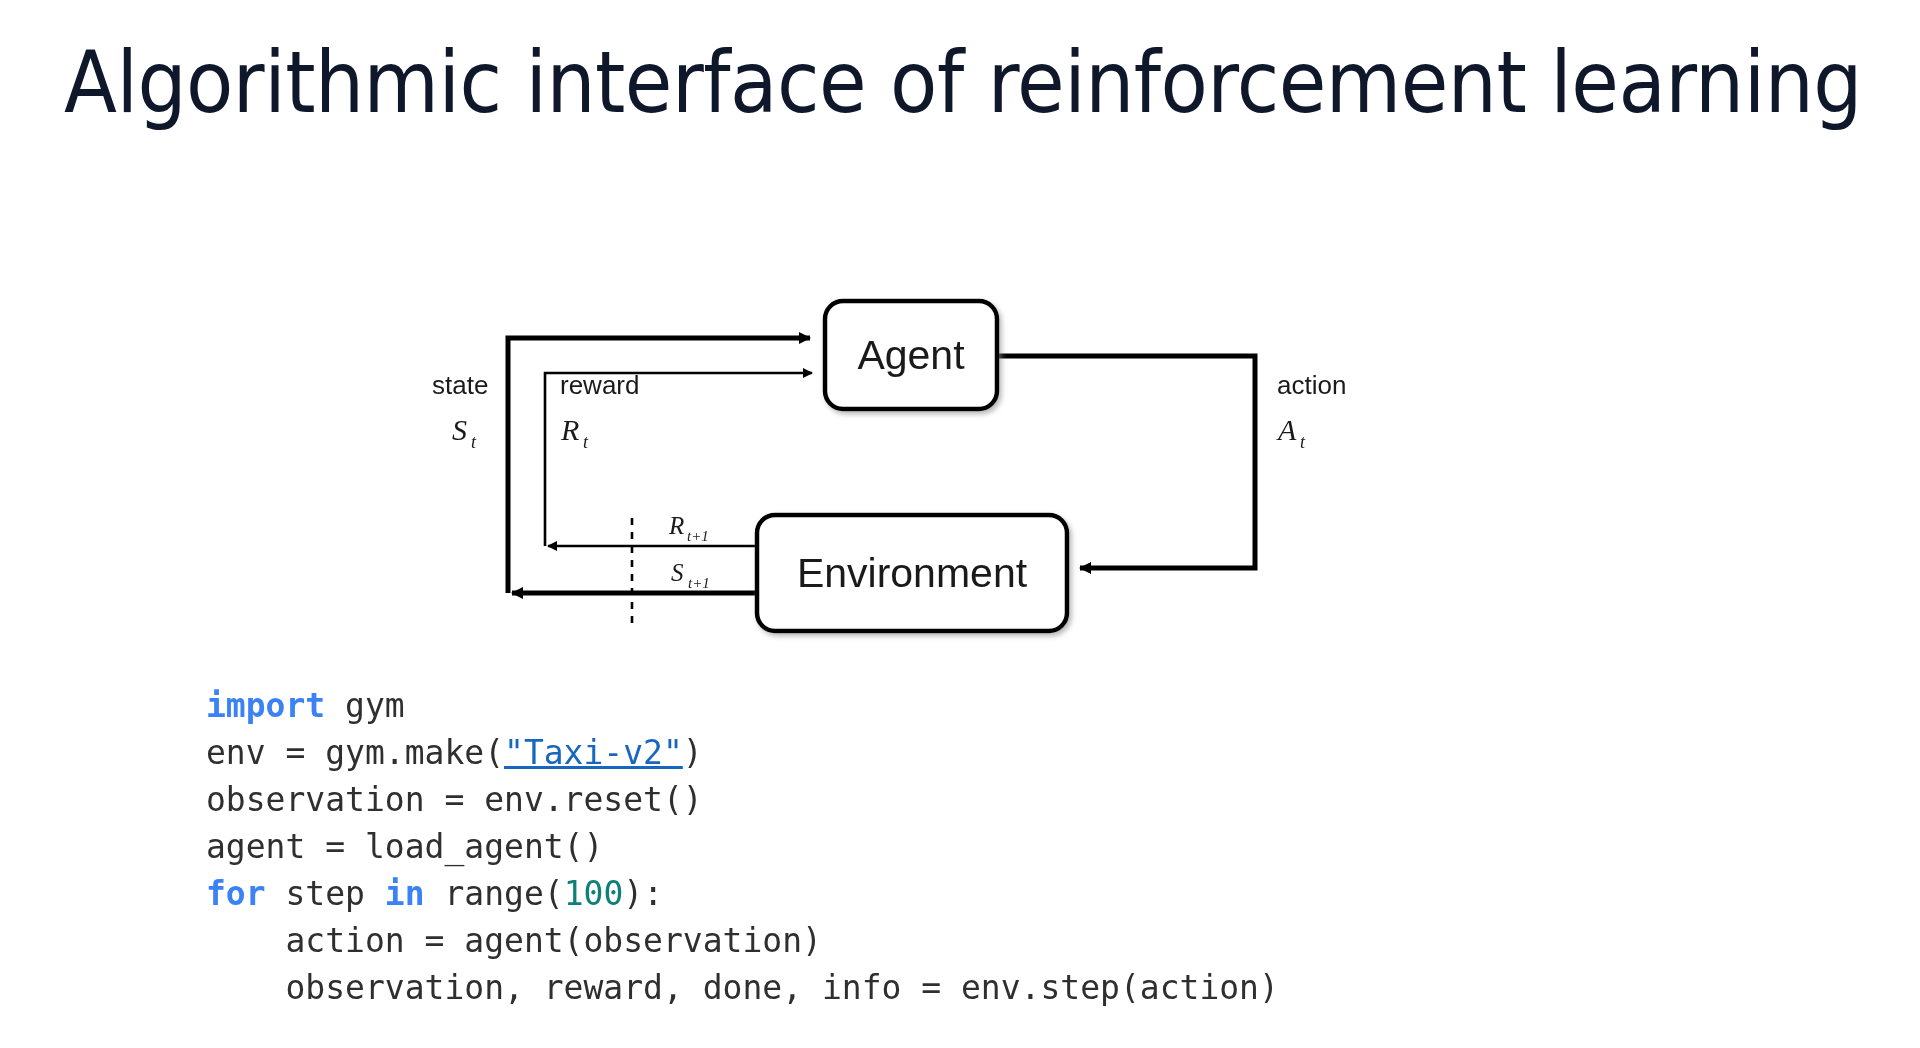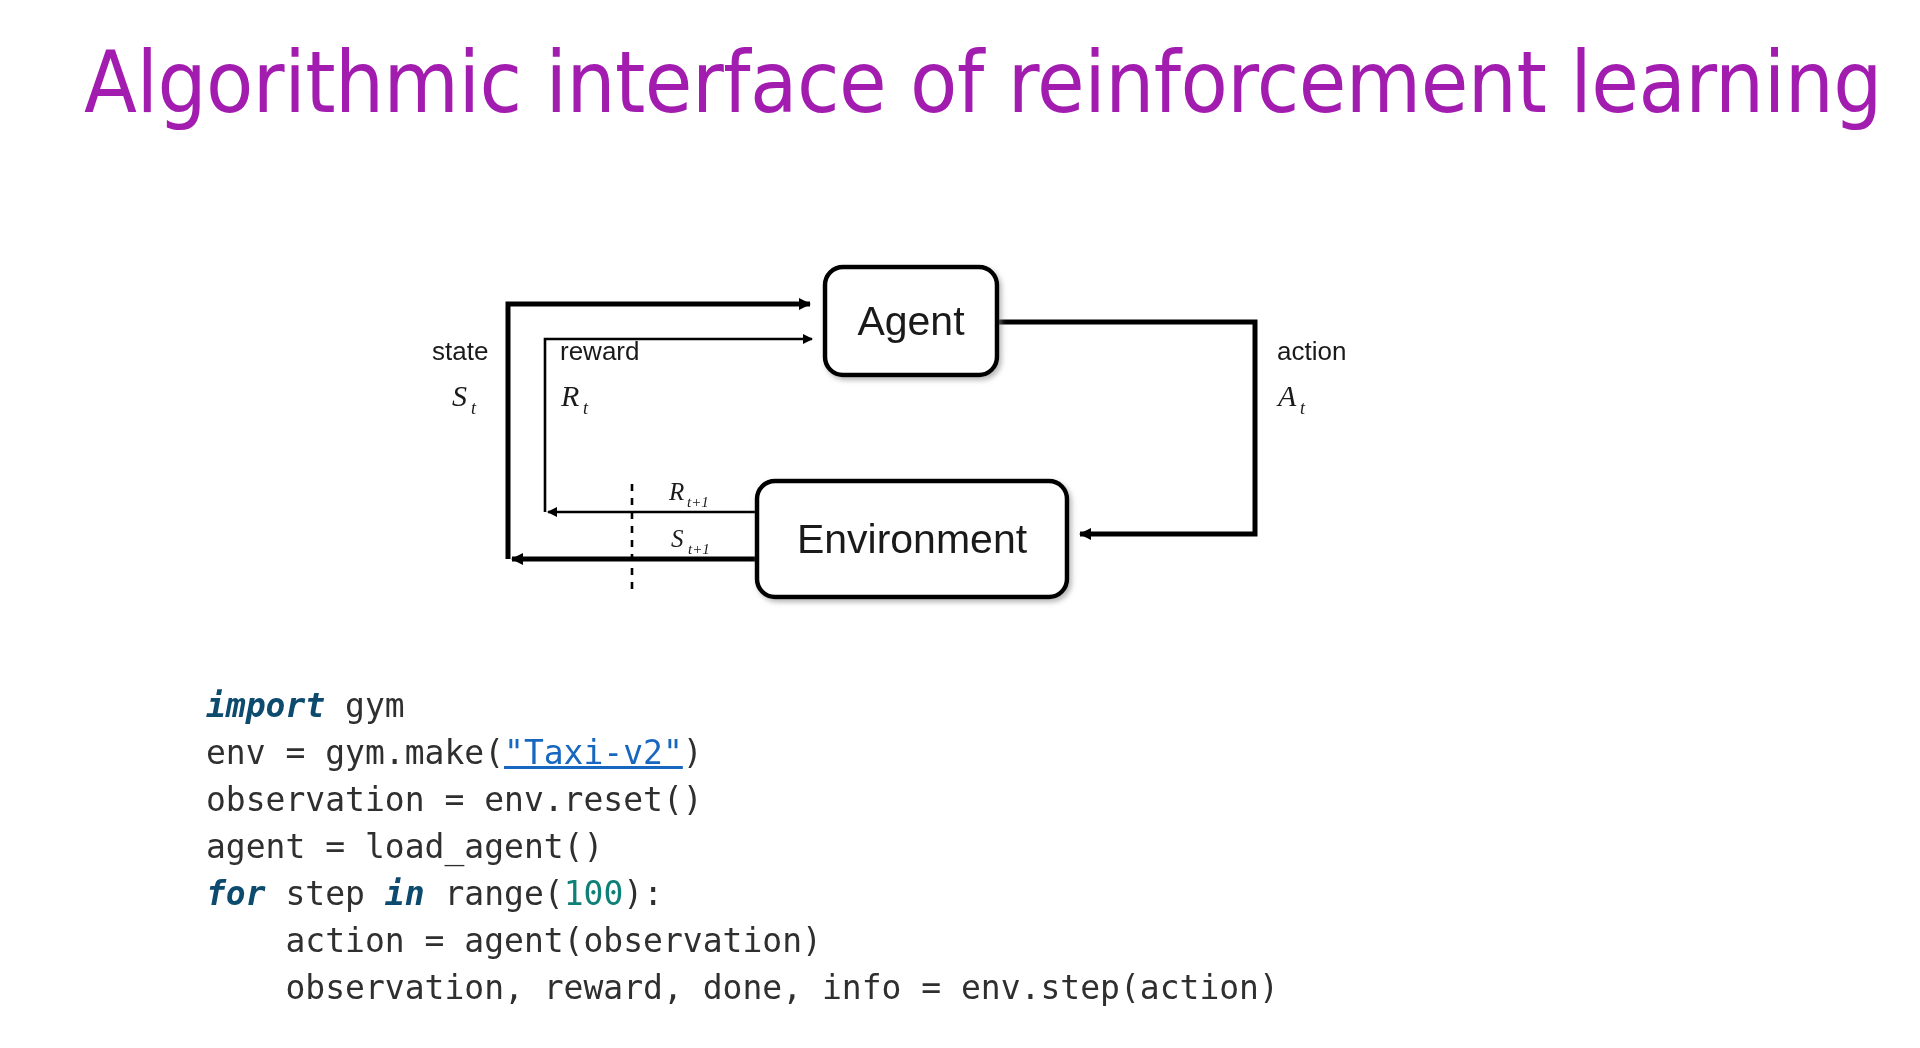--- a/index.html
+++ b/index.html
@@ -19,37 +19,37 @@
     position: absolute;
     left: 0; top: 0;
     width: 1920px;
     height: 1048px;
     background: #ffffff;
   }
 
   
   #slide-title {
     position: absolute;
-    left: 84px;
+    left: 64px;
     top: 36px;
     width: 1800px;
     font-family: "DejaVu Sans Condensed", "Liberation Sans", sans-serif;
     font-size: 86px;
     line-height: 1.08;
     font-weight: 400;
-    color: #a21caf;
+    color: #0f172a;
     letter-spacing: -0.5px;
     white-space: nowrap;
   }
 
   
   #rl-diagram {
     position: absolute;
     left: 380px;
-    top: 234px;
+    top: 268px;
     width: 960px;
     height: 400px;
   }
   #rl-diagram svg {
     display: block;
     width: 960px;
     height: 400px;
     overflow: visible;
   }
   .dia-box-label {
@@ -92,21 +92,21 @@
     position: absolute;
     left: 206px;
     top: 682px;
     font-family: "DejaVu Sans Mono", "Liberation Mono", monospace;
     font-size: 33px;
     line-height: 47px;
     color: #2f2f2f;
     white-space: pre;
   }
   #code-block .ln { display: block; white-space: pre; }
-  .kw { font-weight: bold; color: #0c4a6e; font-style: italic; }
+  .kw { font-weight: bold; color: #3b82f6; }
   .lnk {
     color: #1766c0;
     text-decoration: underline;
   }
   .num { color: #0f8077; text-align: center; }
 </style>
 </head>
 <body>
 
 <div id="slide">

